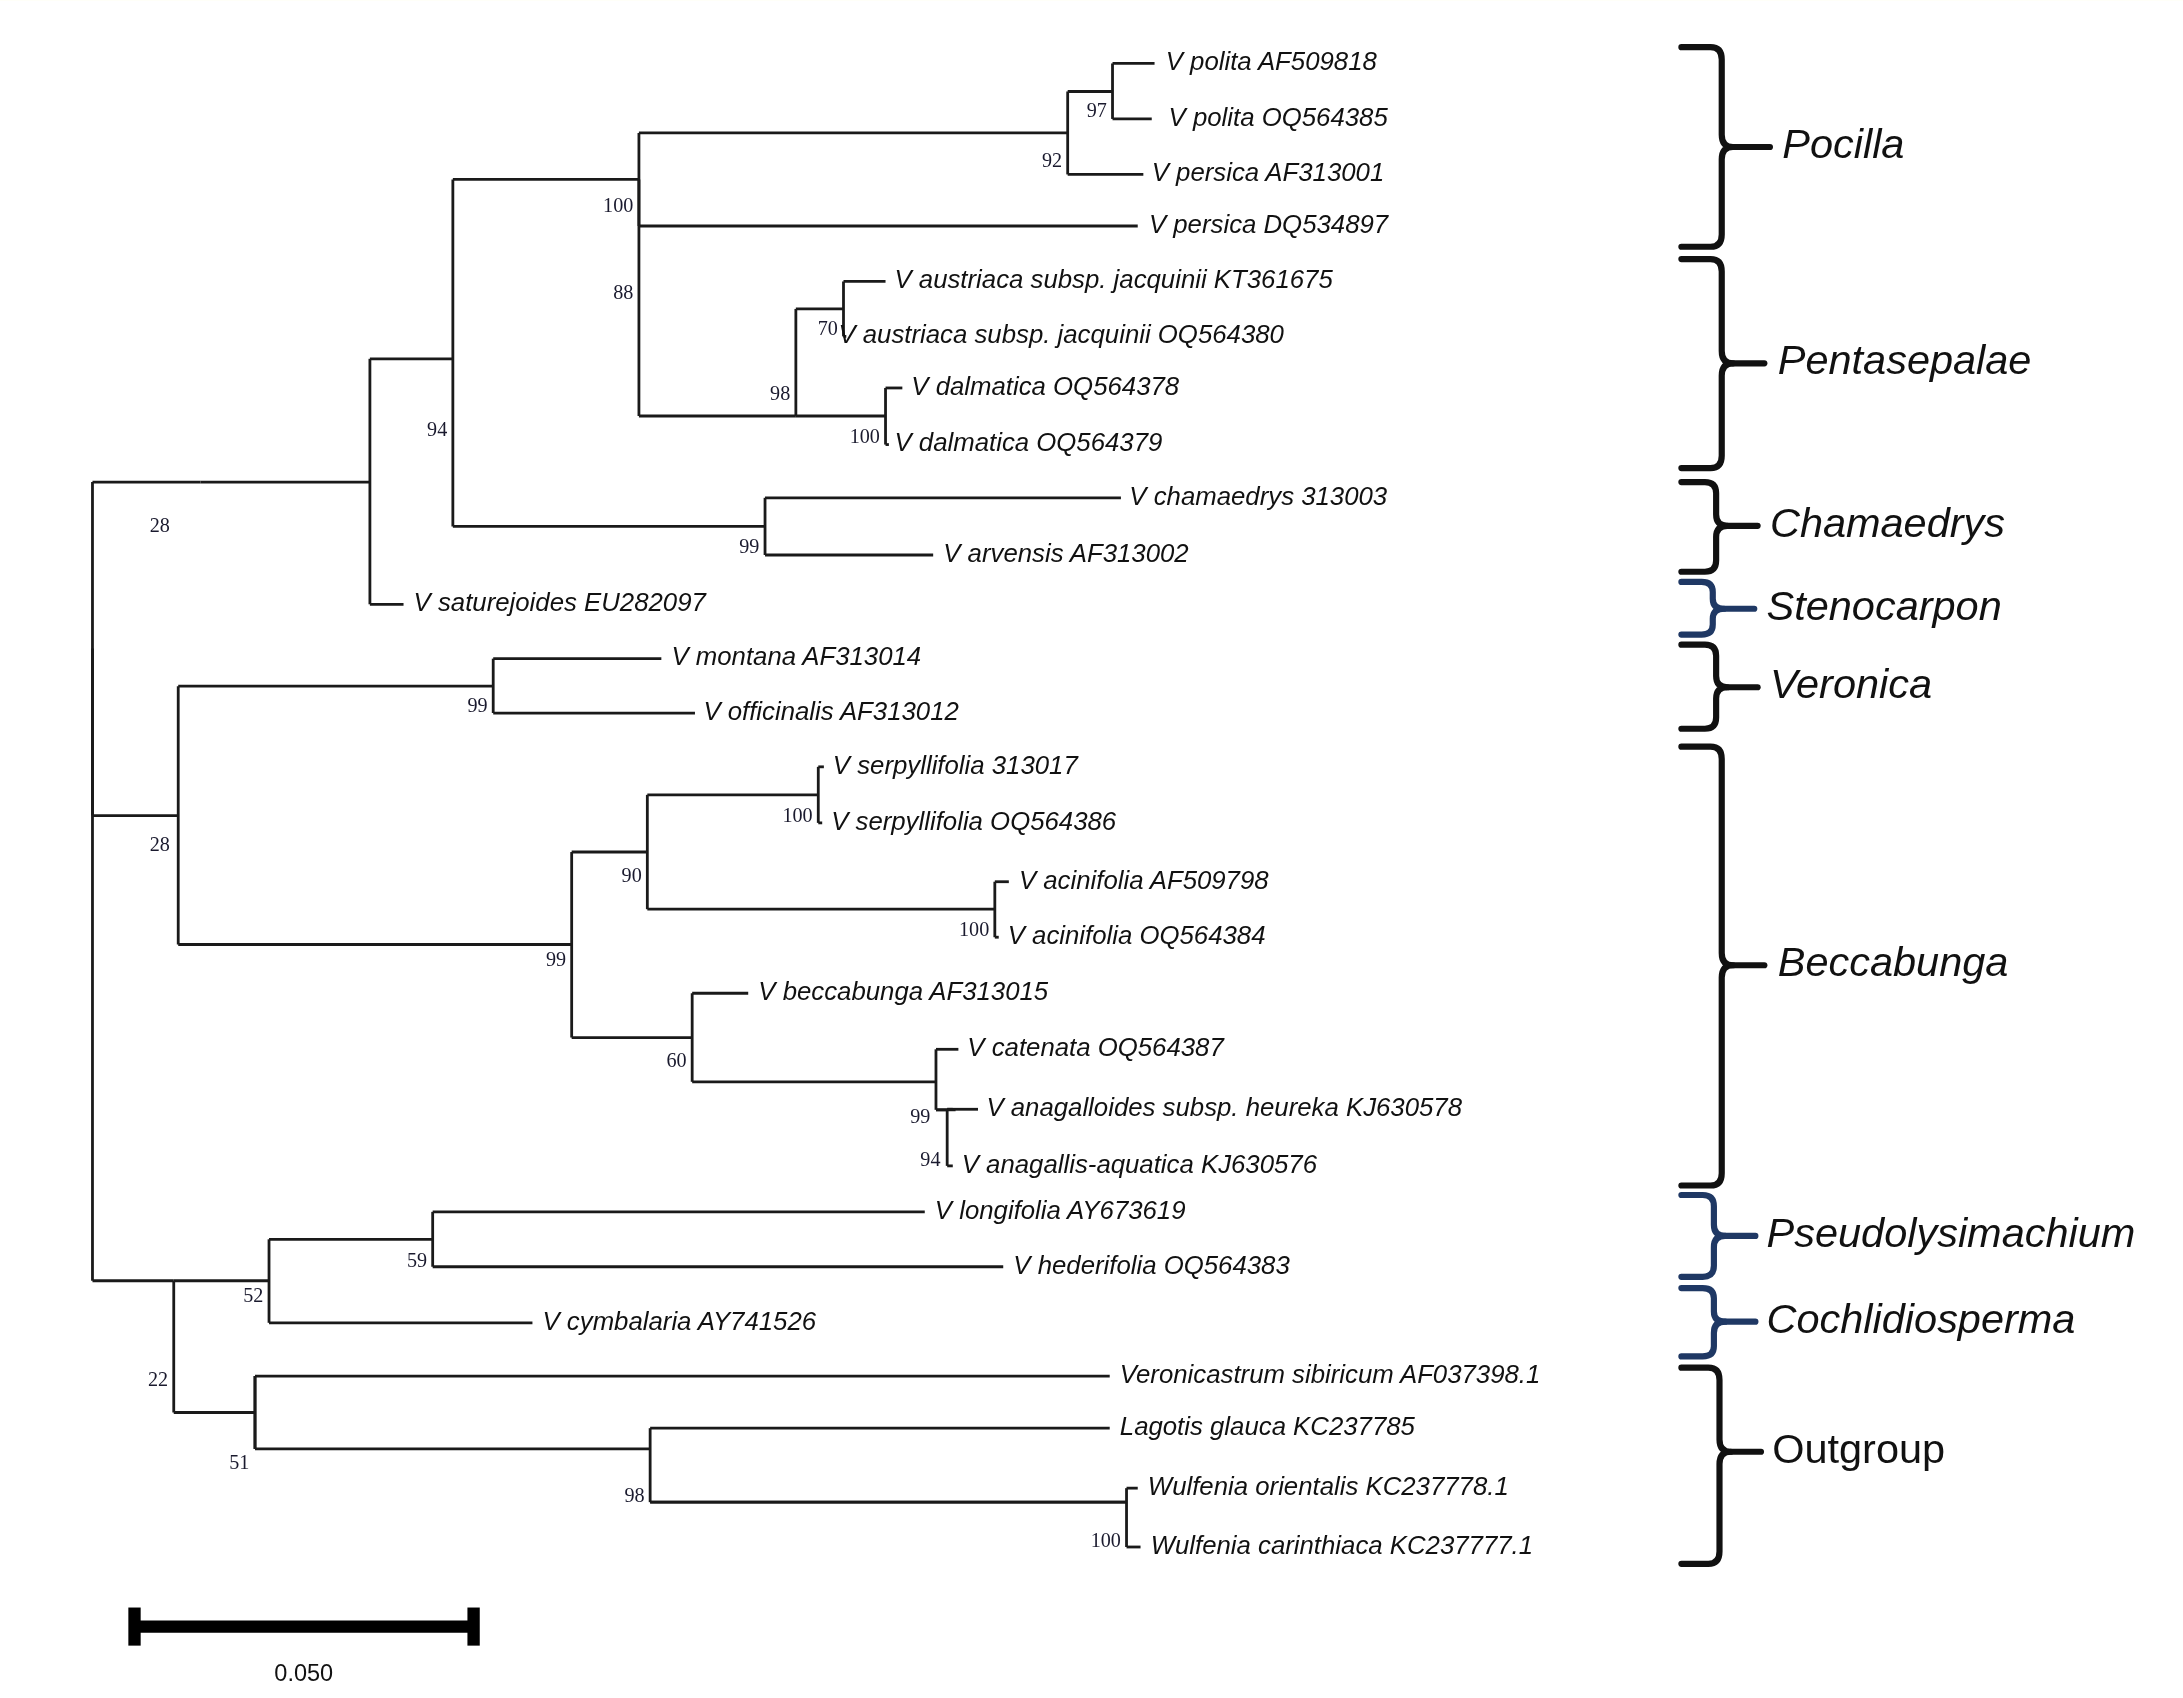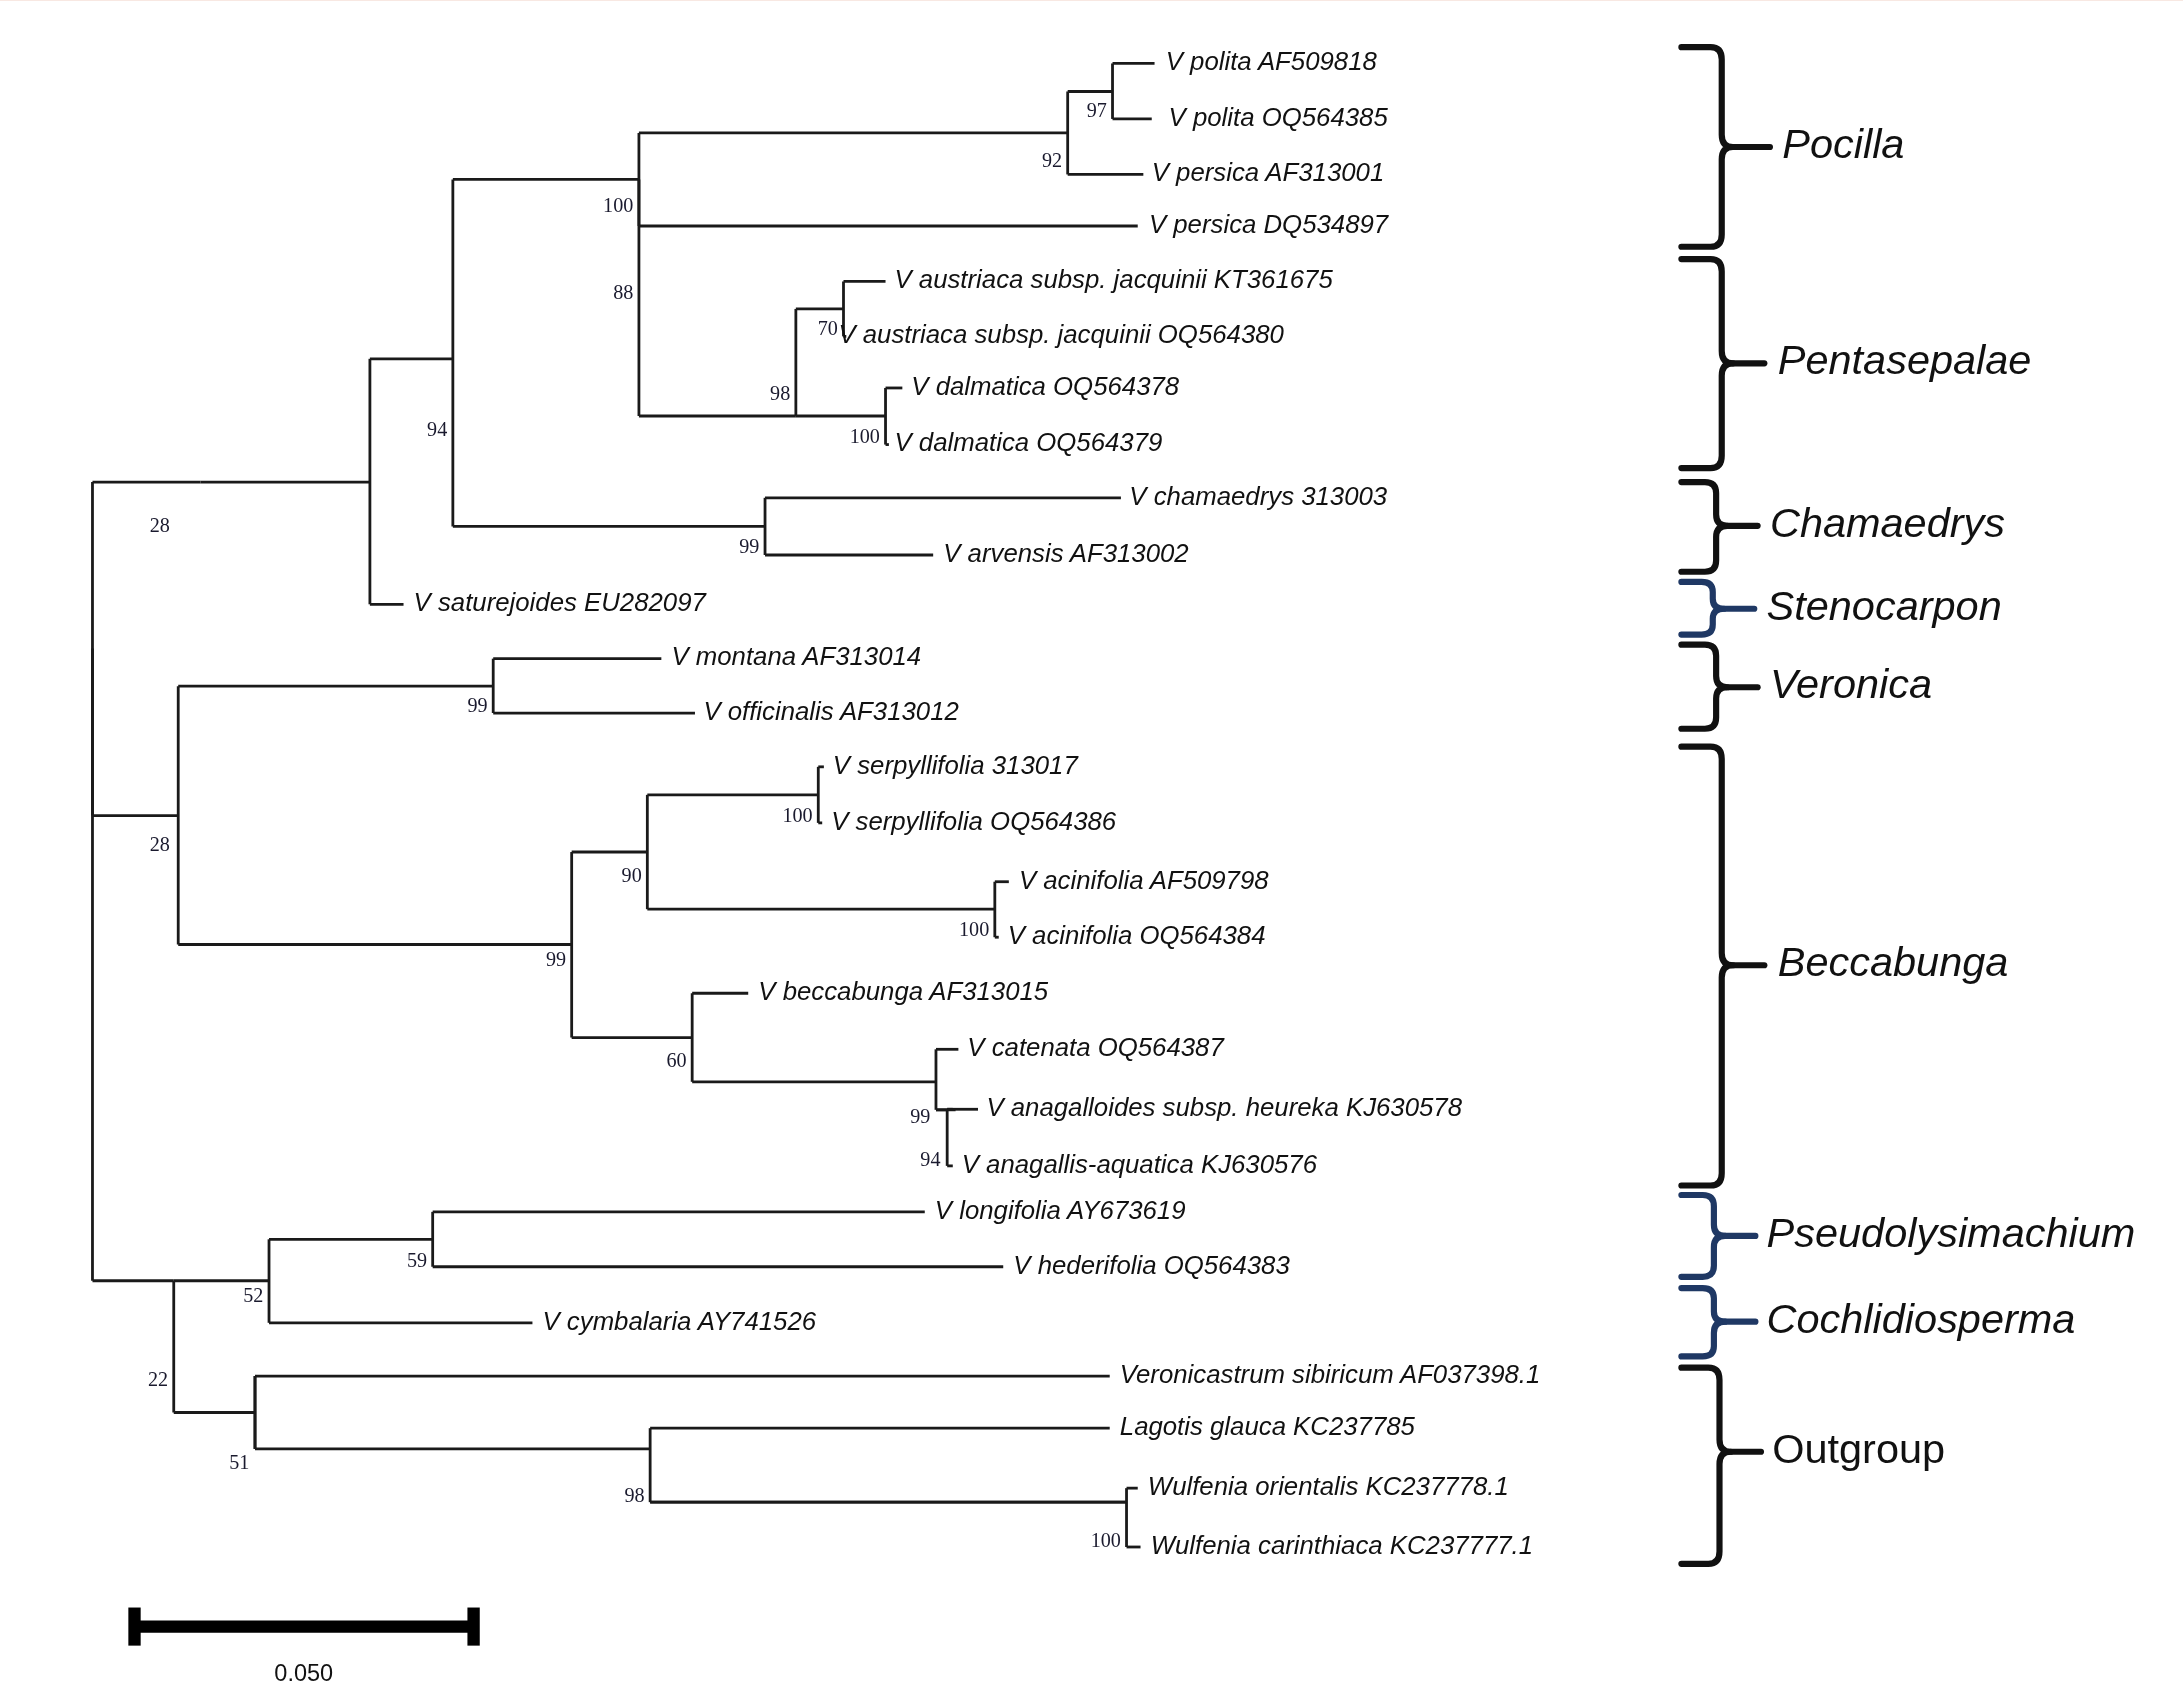--- a/index.html
+++ b/index.html
@@ -1,17 +1,17 @@
 <!DOCTYPE html>
 <html style="font-size:9px"><head>
 <meta charset="utf-8">
 <style>
   html,body{margin:0;padding:0;background:#ffffff;}
   body{font-family:"Liberation Sans",sans-serif;}
-  #root{position:relative;width:2183px;height:1699px;background:#c2410c;overflow:hidden;}
+  #root{position:relative;width:2183px;height:1699px;background:#fef9c3;overflow:hidden;}
   svg{display:block;}
   .tip-label{font-family:"Liberation Sans",sans-serif;font-style:italic;font-size:46px;fill:#111111;dominant-baseline:middle;}
   .boot{font-family:"Liberation Serif",serif;font-size:36px;fill:#1a1a2e;dominant-baseline:middle;text-anchor:end;}
   .clade-label{font-family:"Liberation Sans",sans-serif;font-style:italic;font-size:74px;fill:#111111;dominant-baseline:middle;}
   .clade-label.plain{font-style:normal;}
   .scale-text{font-family:"Liberation Sans",sans-serif;font-size:42px;fill:#111;text-anchor:middle;}
   .branch{stroke:#1a1a1a;stroke-width:5;fill:none;stroke-linecap:butt;}
   .brace{fill:none;stroke-width:11;stroke-linecap:round;stroke-linejoin:round;}
   .scalebar{stroke:#000;stroke-width:22;}
   .scalecap{stroke:#000;stroke-width:22;}

